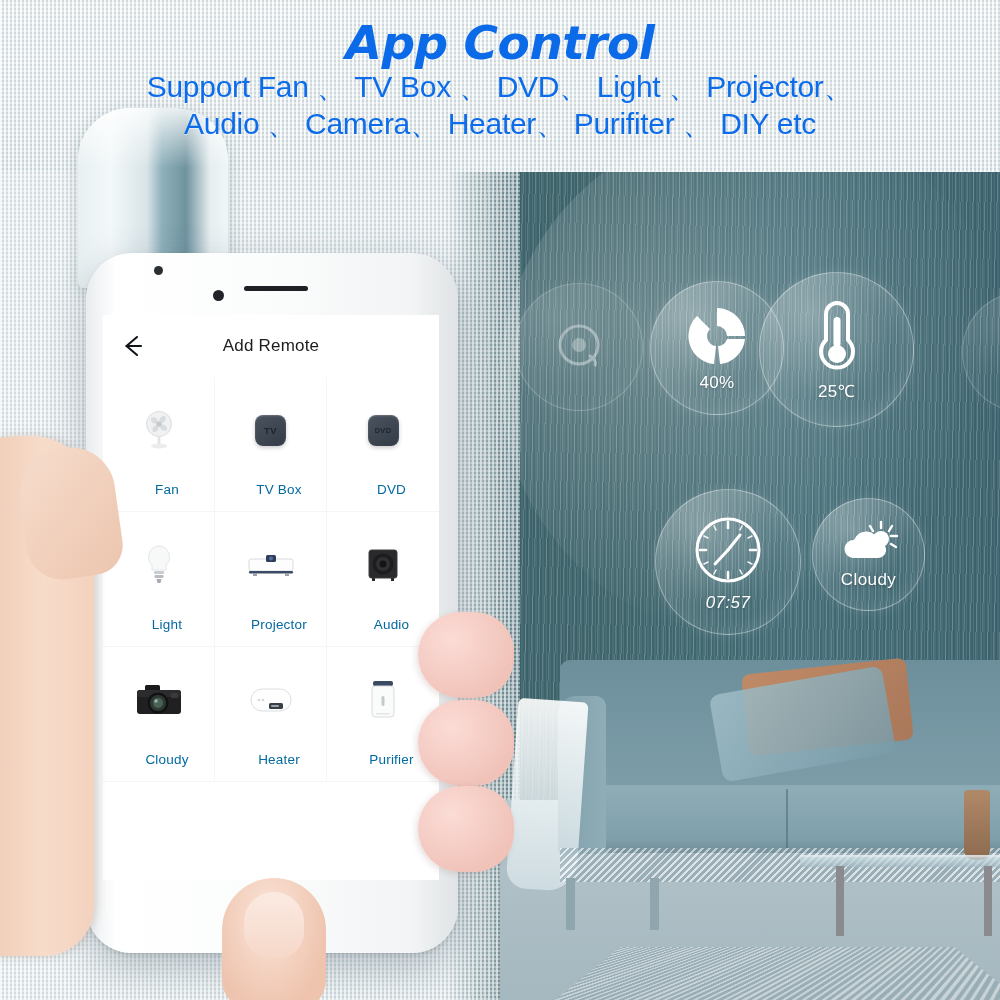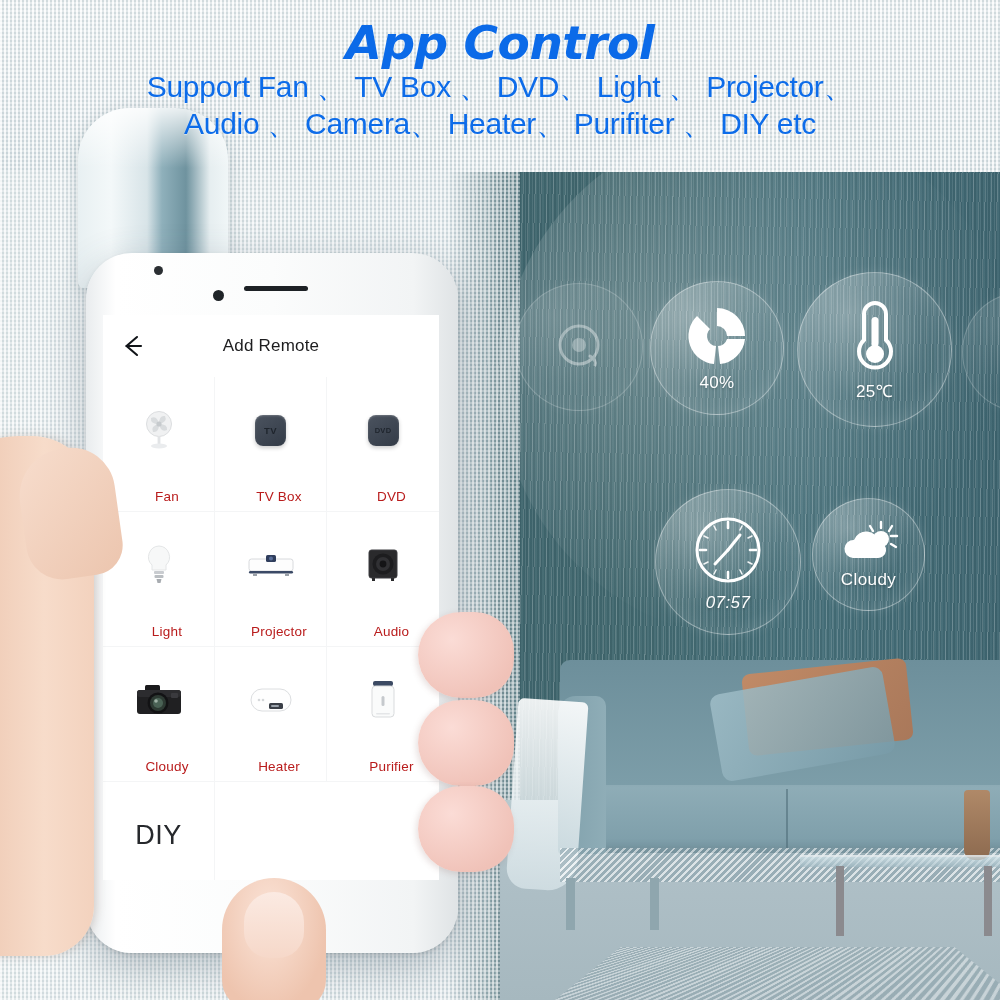--- a/index.html
+++ b/index.html
@@ -157,21 +157,21 @@
   }
   .bubble .glyph { display:block; }
   .bubble .b-label {
     color: #fff; font-size: 17px; letter-spacing: .4px;
     text-shadow: 0 1px 3px rgba(0,0,0,.25); margin-top: 4px;
   }
   .bubble.faded { opacity: .42; border-color: rgba(255,255,255,.55); }
 
   #bubble-signal   { left: 515px; top: 283px; width: 128px; height: 128px; }
   #bubble-humidity { left: 650px; top: 281px; width: 134px; height: 134px; }
-  #bubble-temp     { left: 797px; top: 272px; width: 155px; height: 155px; }
+  #bubble-temp     { left: 759px; top: 272px; width: 155px; height: 155px; }
   #bubble-edge     { left: 962px; top: 292px; width: 120px; height: 120px; }
   #bubble-clock    { left: 655px; top: 489px; width: 146px; height: 146px; font-style: italic; }
   #bubble-weather  { left: 812px; top: 498px; width: 113px; height: 113px; }
 
   
   #phone {
     position: absolute; left: 86px; top: 253px; width: 372px; height: 700px;
     background: linear-gradient(to right,#e9ecee 0%, #ffffff 8%, #fbfcfc 50%, #f2f4f5 88%, #dfe3e5 100%);
     border-radius: 46px;
     box-shadow: 0 14px 40px rgba(60,80,95,.30), 0 2px 4px rgba(0,0,0,.12);
@@ -206,21 +206,21 @@
     border-bottom: 1px solid #f4f5f6;
     padding-top: 26px;
     cursor: pointer;
   }
   .grid-cell:nth-child(3n) { border-right: none; }
   .cell-icon {
     height: 54px; width: 64px;
     display: flex; align-items: center; justify-content: center;
   }
   .cell-label {
-    margin-top: 32px; font-size: 13.5px; color: #b91c1c; letter-spacing: .2px; padding-left: 17px;
+    margin-top: 25px; font-size: 13.5px; color: #0369a1; letter-spacing: .2px; padding-left: 17px;
   }
   .diy-cell { grid-column: 1 / 2; }
   .diy-big { font-size: 27px; color: #26282c; letter-spacing: .5px; line-height: 1; }
 
   
   .ic-tvbox, .ic-dvd {
     width: 31px; height: 31px; border-radius: 8px;
     background: linear-gradient(145deg,#4b535f,#333b47);
     box-shadow: inset 0 1px 2px rgba(255,255,255,.22), 0 2px 4px rgba(0,0,0,.2);
     display:flex; align-items:center; justify-content:center;
@@ -513,26 +513,20 @@
         <svg width="26" height="40" viewBox="0 0 26 40">
           <rect x="3" y="1" width="20" height="5" rx="2" fill="#3b4a63"></rect>
           <rect x="2" y="6" width="22" height="31" rx="3.5" fill="#fafbfb" stroke="#d9dbdd" stroke-width="1"></rect>
           <rect x="11.5" y="16" width="3" height="10" rx="1.5" fill="#c5c9cd"></rect>
           <rect x="6" y="33" width="14" height="1.6" rx=".8" fill="#e4e6e8"></rect>
         </svg>
       </div>
       <div class="cell-label">Purifier</div>
     </div>
 
-    <div class="grid-cell diy-cell">
-      <div class="cell-icon">
-        <span class="diy-big">DIY</span>
-      </div>
-
-    </div>
 
   </div>
 </div>
 
 <div class="hand" id="palm"></div>
 <div class="hand" id="thumb-top"></div>
 <div class="hand fingertip" id="fingertip-1"></div>
 <div class="hand fingertip" id="fingertip-2"></div>
 <div class="hand fingertip" id="fingertip-3"></div>
 <div class="hand" id="thumb-bottom"></div>

